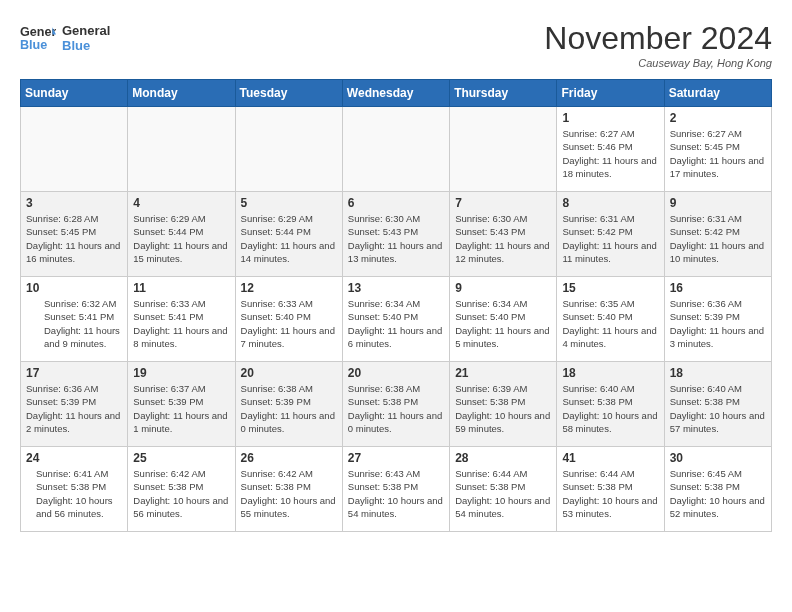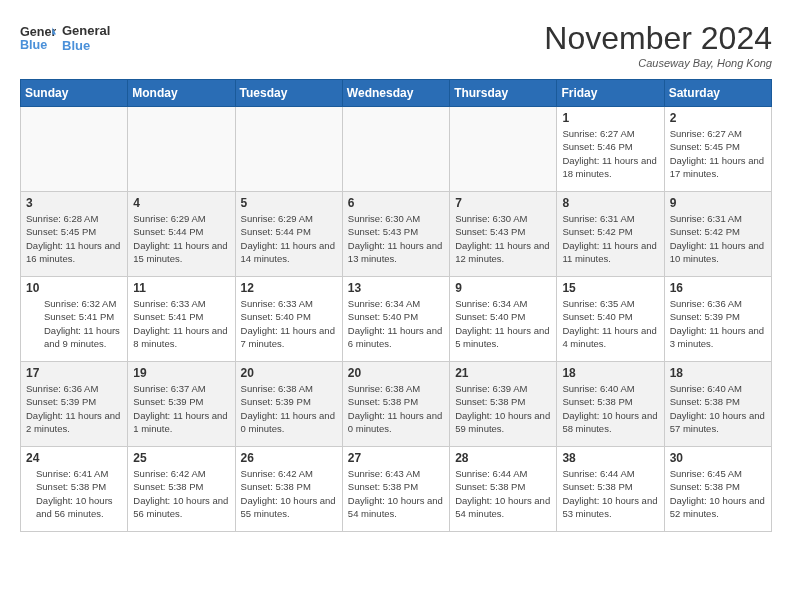--- a/index.html
+++ b/index.html
@@ -290,21 +290,21 @@
 Sunset: 5:38 PM
 Daylight: 10 hours and 54 minutes.</div>
         </td>
         <td>
           <div class="day-num">28</div>
           <div class="day-info" style="white-space: pre-line;">Sunrise: 6:44 AM
 Sunset: 5:38 PM
 Daylight: 10 hours and 54 minutes.</div>
         </td>
         <td>
-          <div class="day-num">38</div>
+          <div class="day-num">41</div>
           <div class="day-info" style="white-space: pre-line;">Sunrise: 6:44 AM
 Sunset: 5:38 PM
 Daylight: 10 hours and 53 minutes.</div>
         </td>
         <td>
           <div class="day-num">30</div>
           <div class="day-info" style="white-space: pre-line;">Sunrise: 6:45 AM
 Sunset: 5:38 PM
 Daylight: 10 hours and 52 minutes.</div>
         </td>

